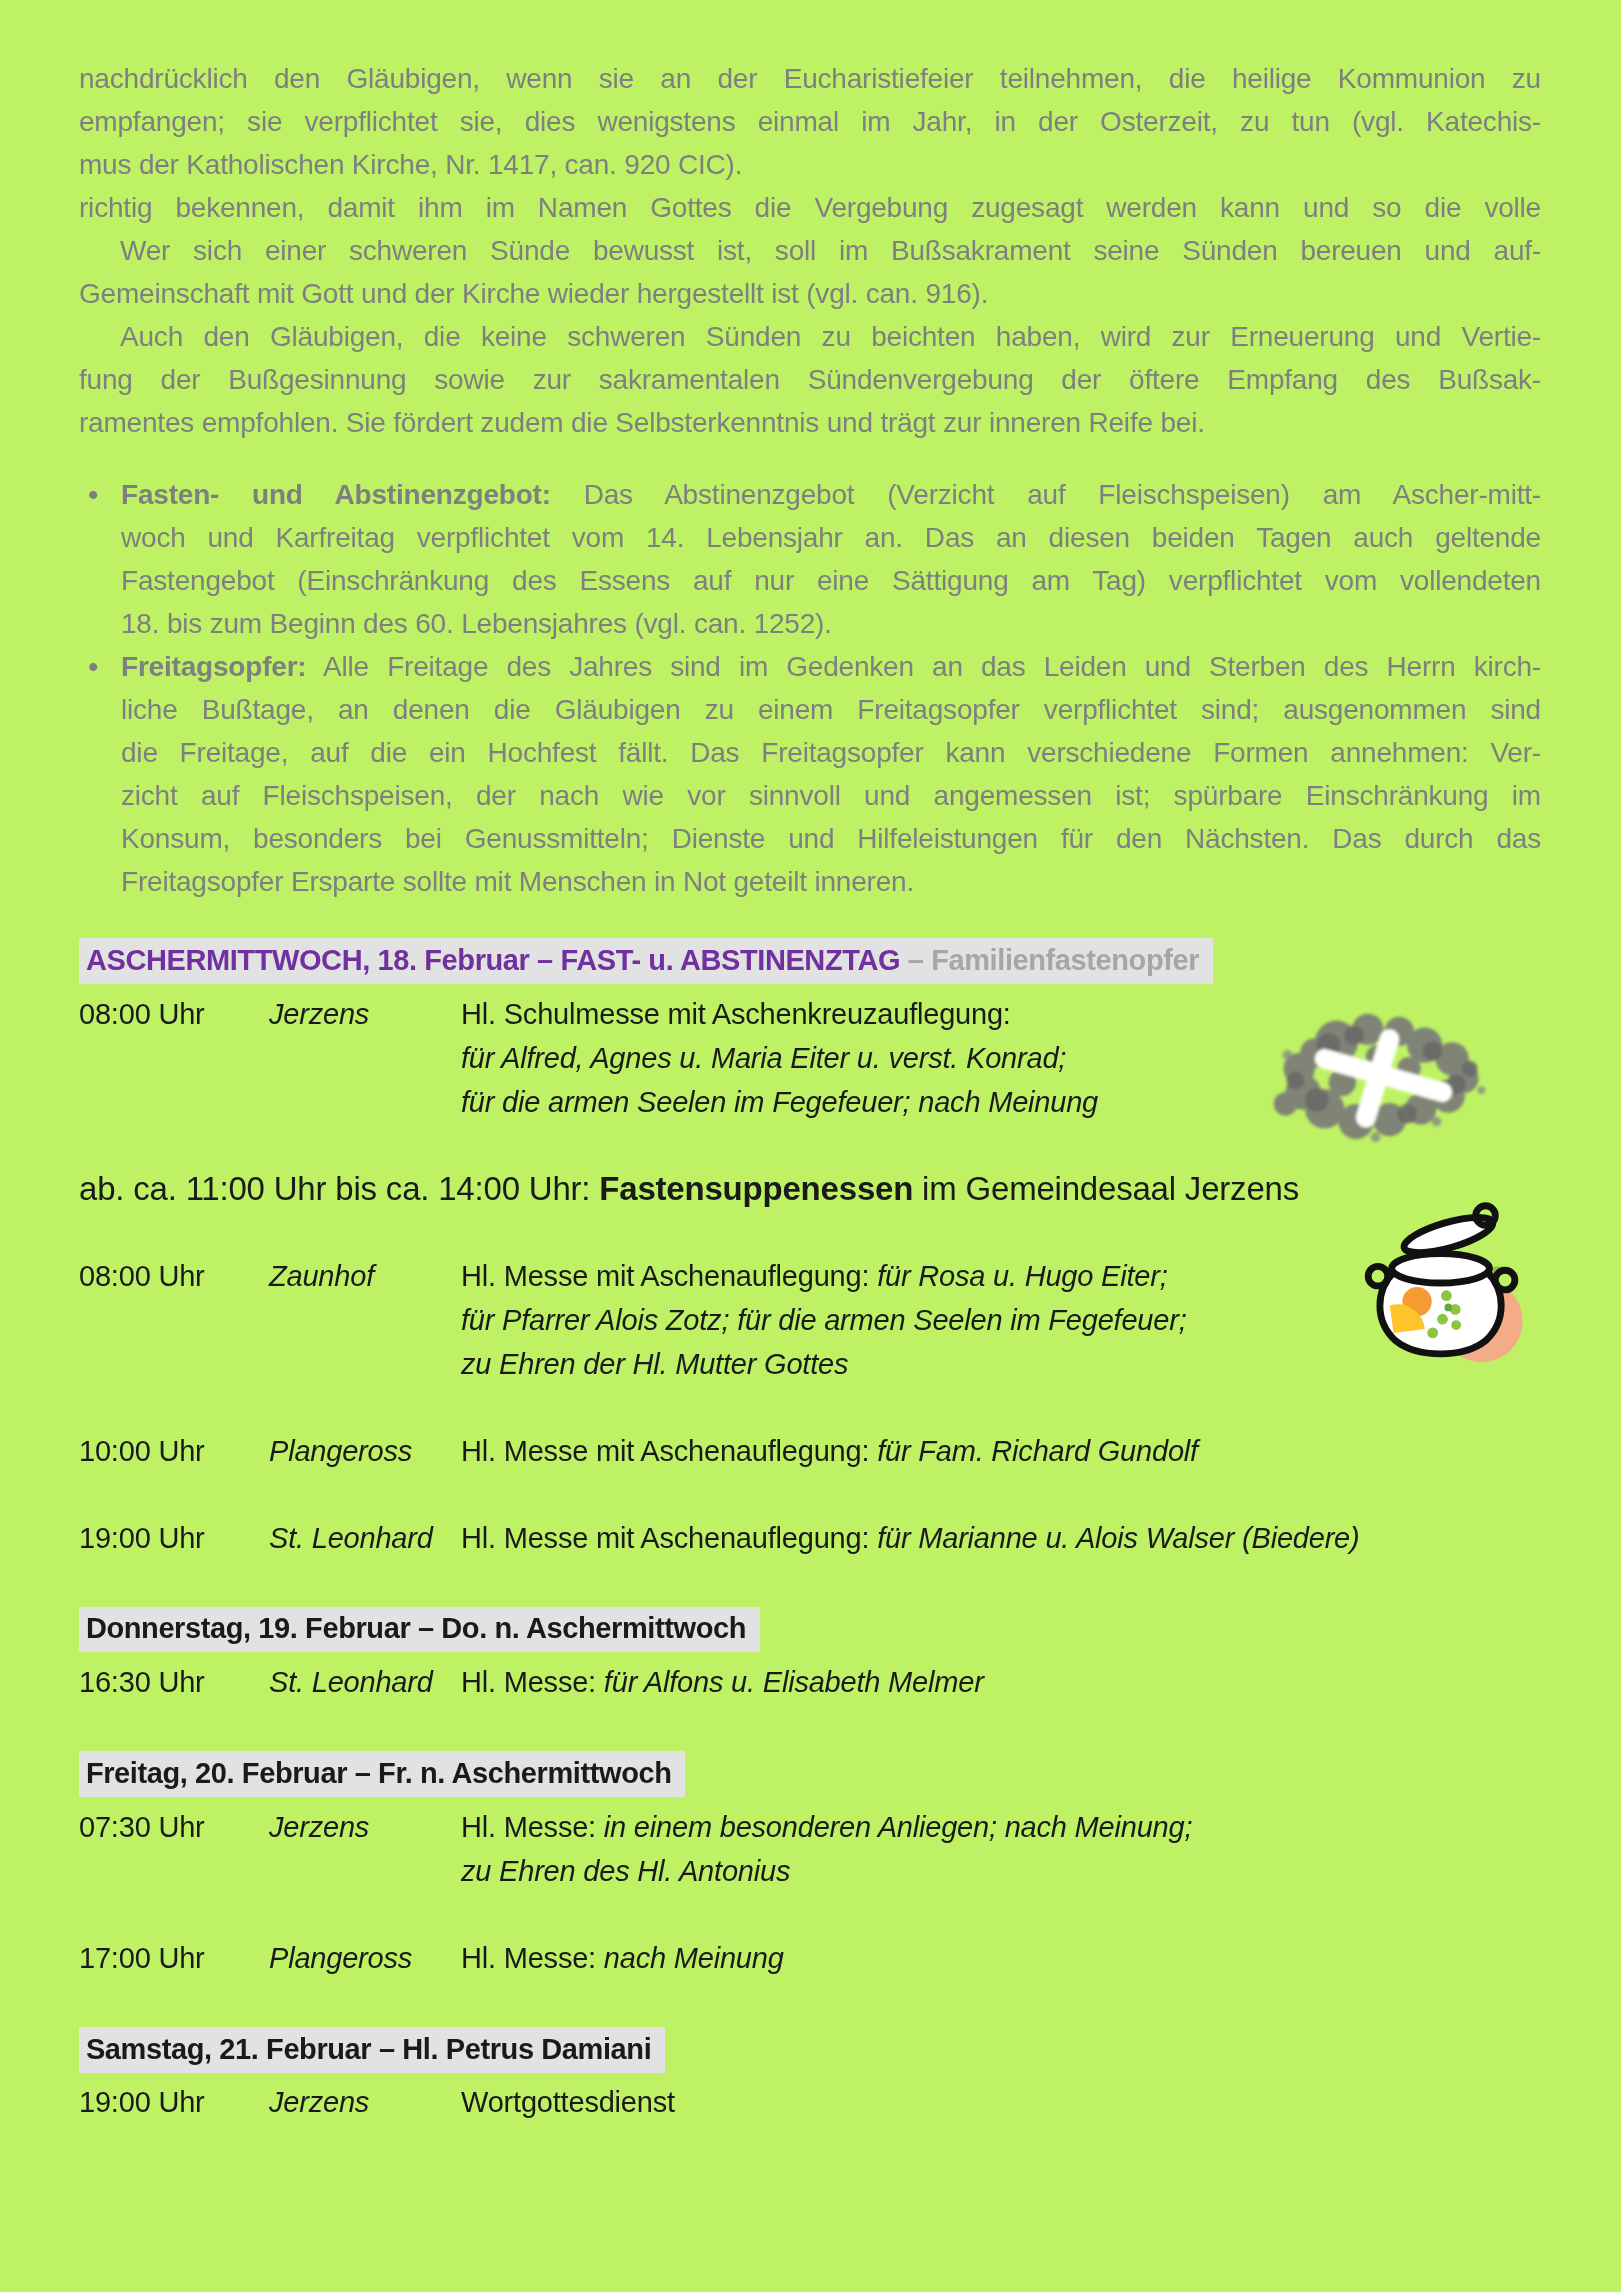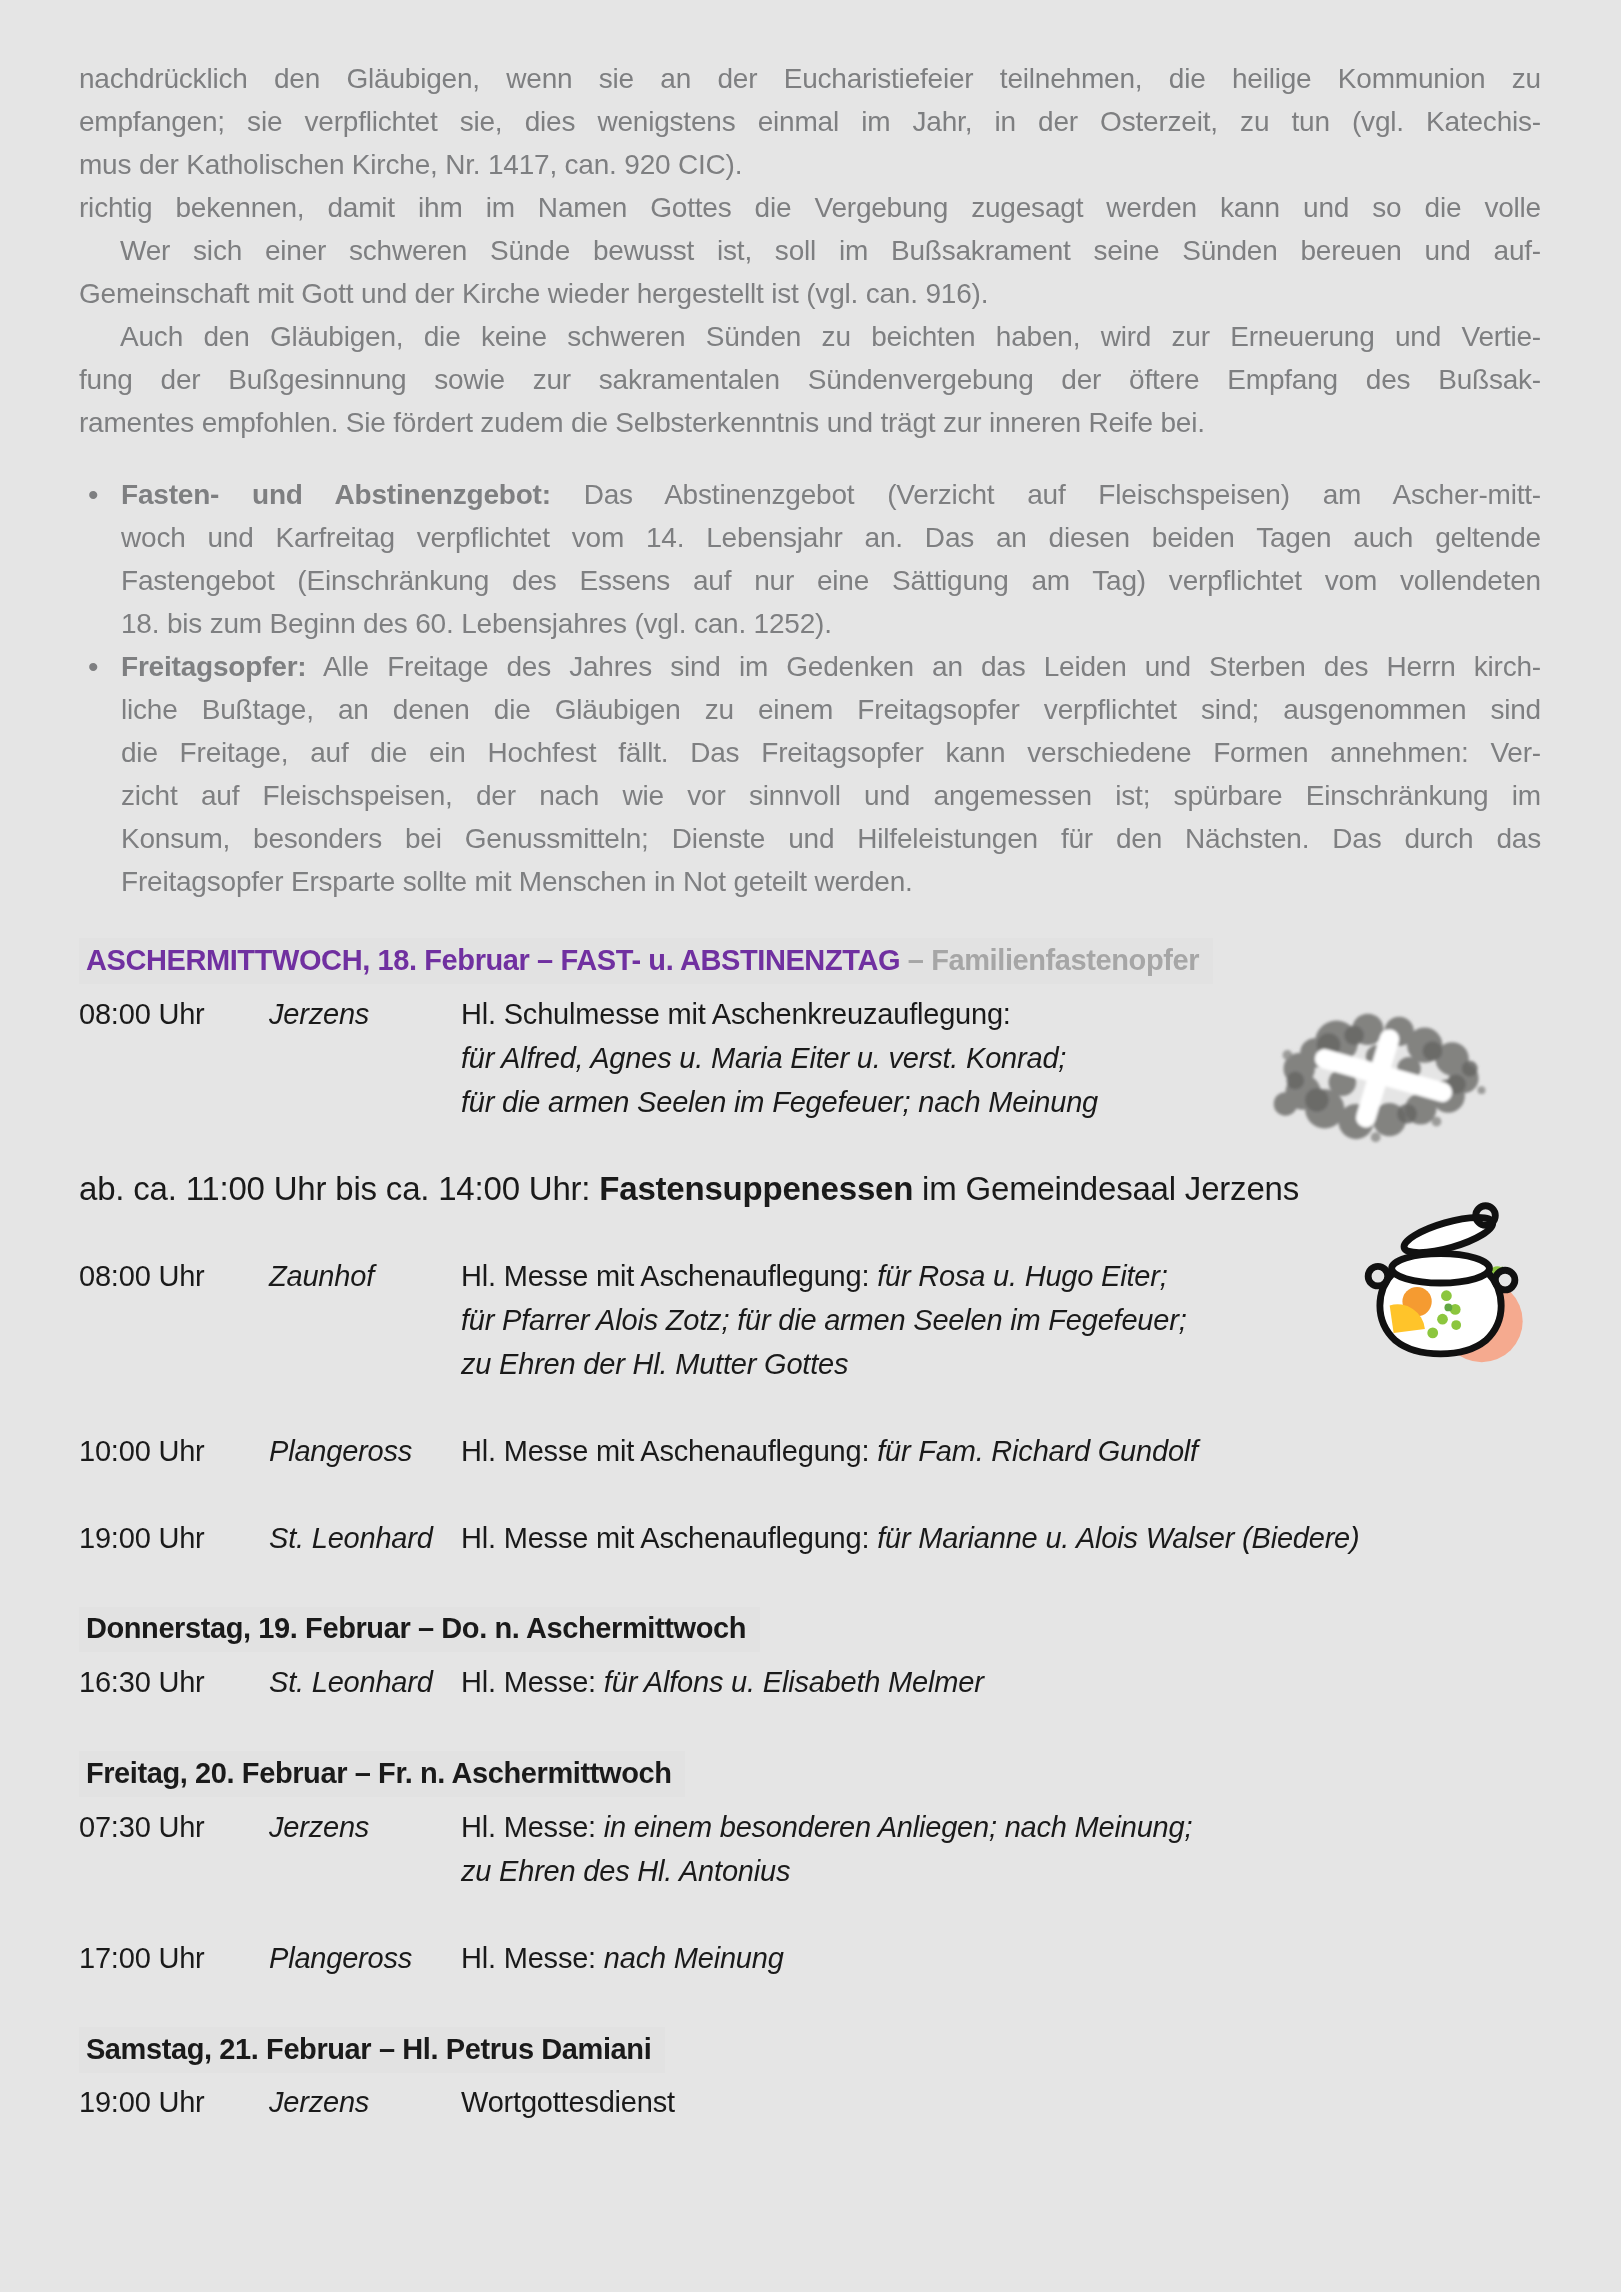--- a/index.html
+++ b/index.html
@@ -1,19 +1,19 @@
 <!DOCTYPE html>
 <html lang="de" style="--purple: #7030a0; --hl: #e2e2e2; --gray: #7e7f81; --black: #1a1a1a; --subgray: #a6a6a6;"><head>
 <meta charset="utf-8">
 <style>
   html,body{margin:0;padding:0;background:#fff;}
   .page{
     position:relative;
     width:1621px;height:2293px;
-    background:#e5e5e5;
+    background:#bef264;
     font-family:"Liberation Sans",sans-serif;
     color:var(--black,#1a1a1a);
     overflow:hidden;
   }
   .content{position:absolute;left:79px;top:57px;width:1462px;}
 
   
   .intro{color:var(--gray,#7e7f81);font-size:28px;line-height:43px;letter-spacing:-0.2px;}
   .pline{text-align:justify;text-align-last:justify;white-space:normal;}
   .pline.last{text-align-last:left;}
@@ -81,21 +81,21 @@
           <div class="pline"><span>woch und Karfreitag verpflichtet vom 14. Lebensjahr an. Das an diesen beiden Tagen auch geltende</span></div>
           <div class="pline"><span>Fastengebot (Einschränkung des Essens auf nur eine Sättigung am Tag) verpflichtet vom vollendeten</span></div>
           <div class="pline last"><span>18. bis zum Beginn des 60. Lebensjahres (vgl. can. 1252).</span></div>
         </li>
         <li>
           <div class="pline"><span class="b ">Freitagsopfer:</span><span> Alle Freitage des Jahres sind im Gedenken an das Leiden und Sterben des Herrn kirch-</span></div>
           <div class="pline"><span>liche Bußtage, an denen die Gläubigen zu einem Freitagsopfer verpflichtet sind; ausgenommen sind</span></div>
           <div class="pline"><span>die Freitage, auf die ein Hochfest fällt. Das Freitagsopfer kann verschiedene Formen annehmen: Ver-</span></div>
           <div class="pline"><span>zicht auf Fleischspeisen, der nach wie vor sinnvoll und angemessen ist; spürbare Einschränkung im</span></div>
           <div class="pline"><span>Konsum, besonders bei Genussmitteln; Dienste und Hilfeleistungen für den Nächsten. Das durch das</span></div>
-          <div class="pline last"><span>Freitagsopfer Ersparte sollte mit Menschen in Not geteilt werden.</span></div>
+          <div class="pline last"><span>Freitagsopfer Ersparte sollte mit Menschen in Not geteilt inneren.</span></div>
         </li>
       </ul>
     <div>
         <section class="day first"><div class="bar"><span class="bar-main accent">ASCHERMITTWOCH, 18. Februar – FAST- u. ABSTINENZTAG</span><span class="bar-suffix"> – Familienfastenopfer</span></div><div class="row">
             <div class="time">08:00 Uhr</div>
             <div class="place">Jerzens</div>
             <div class="desc">
               <div class="dline"><span>Hl. Schulmesse mit Aschenkreuzauflegung:</span></div>
               <div class="dline"><span class="i">für Alfred, Agnes u. Maria Eiter u. verst. Konrad;</span></div>
               <div class="dline"><span class="i">für die armen Seelen im Fegefeuer; nach Meinung</span></div>

